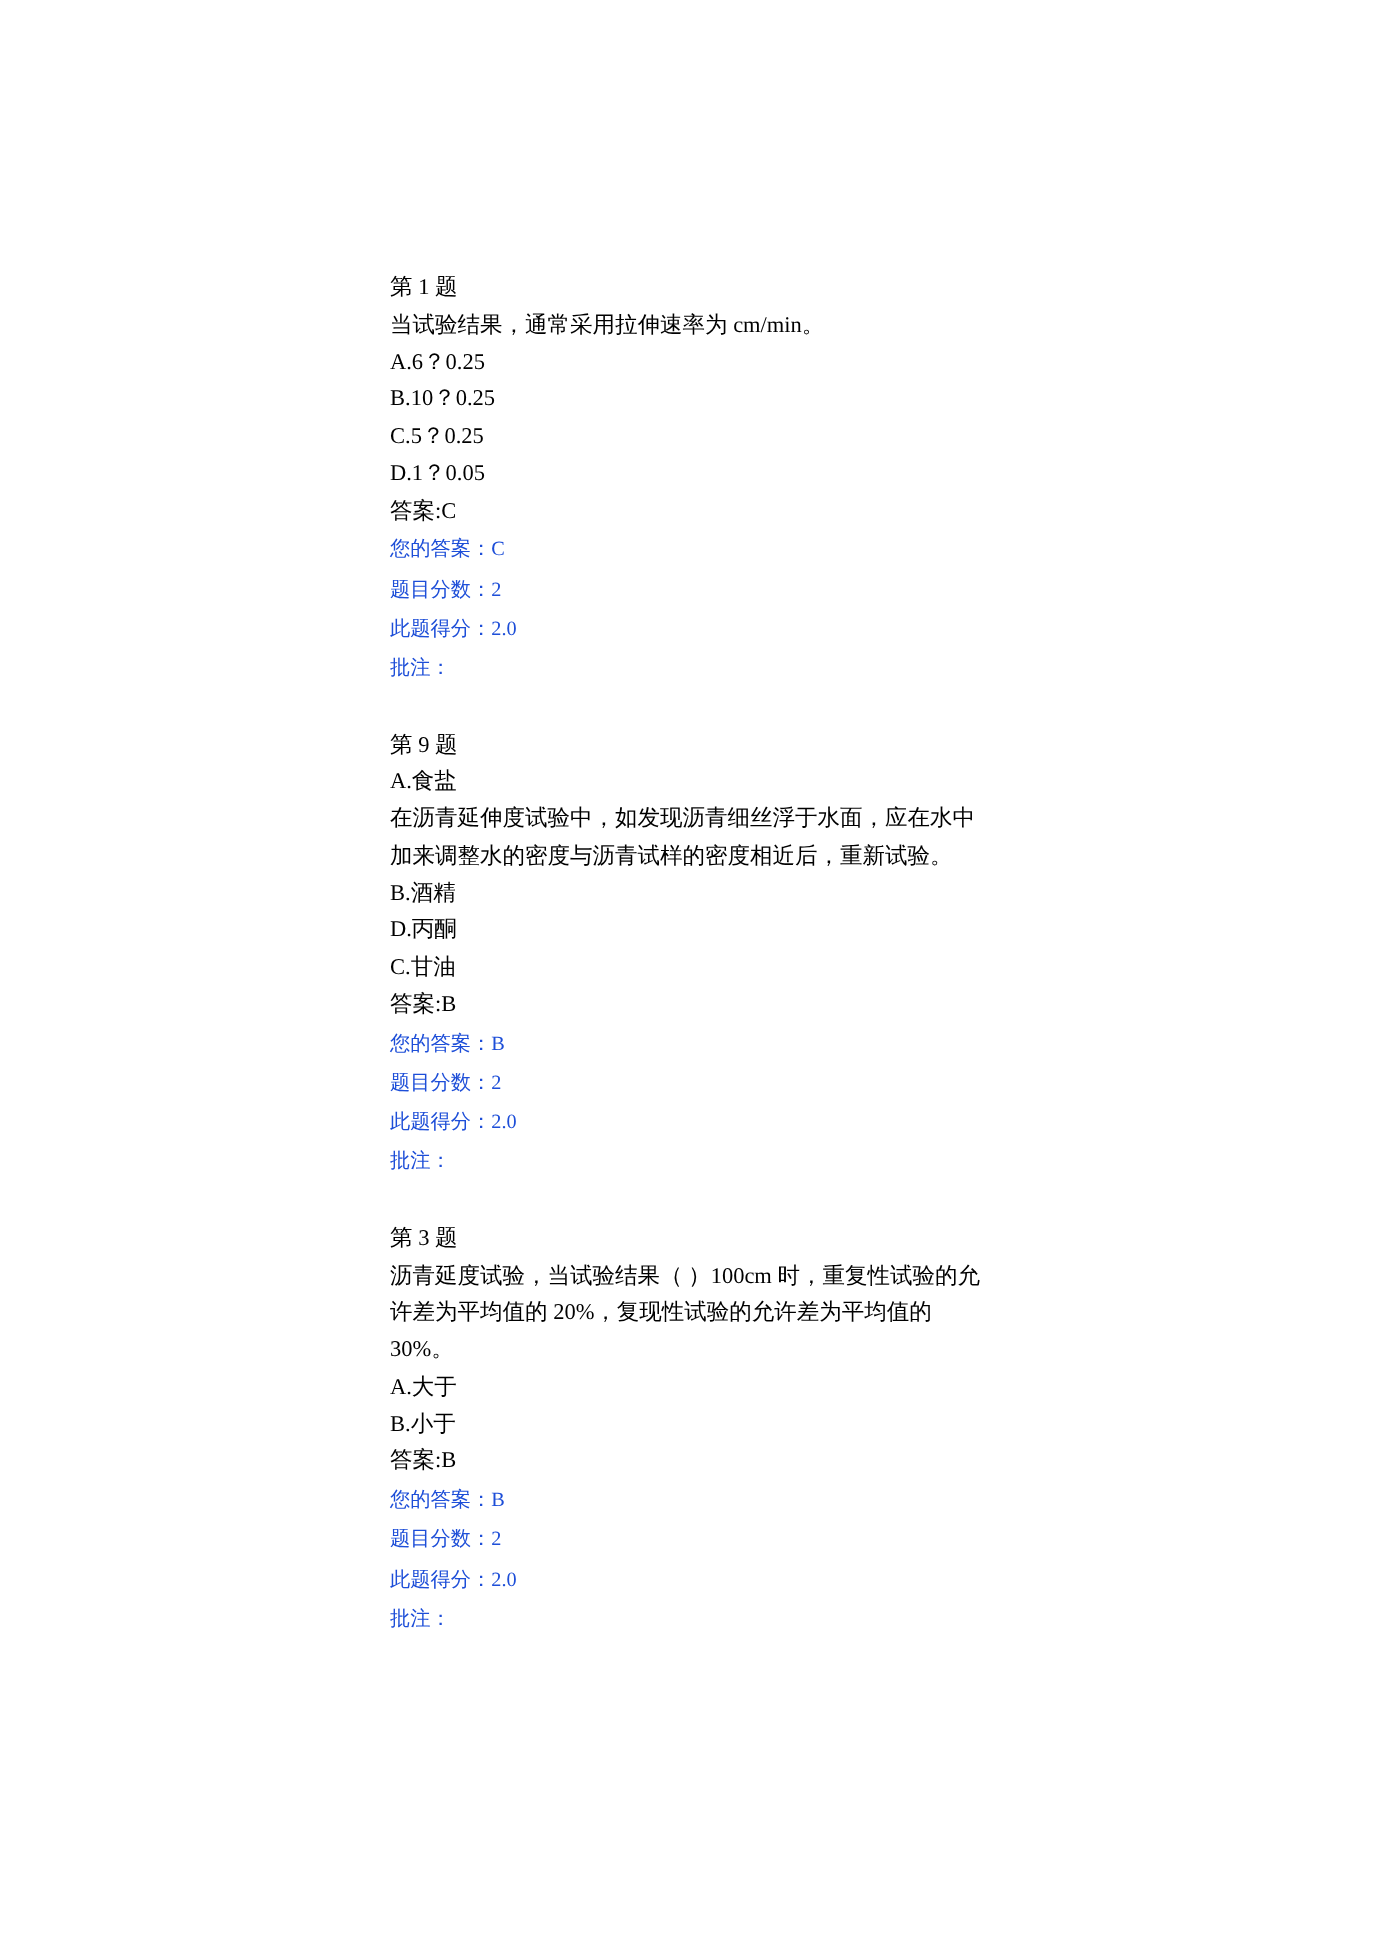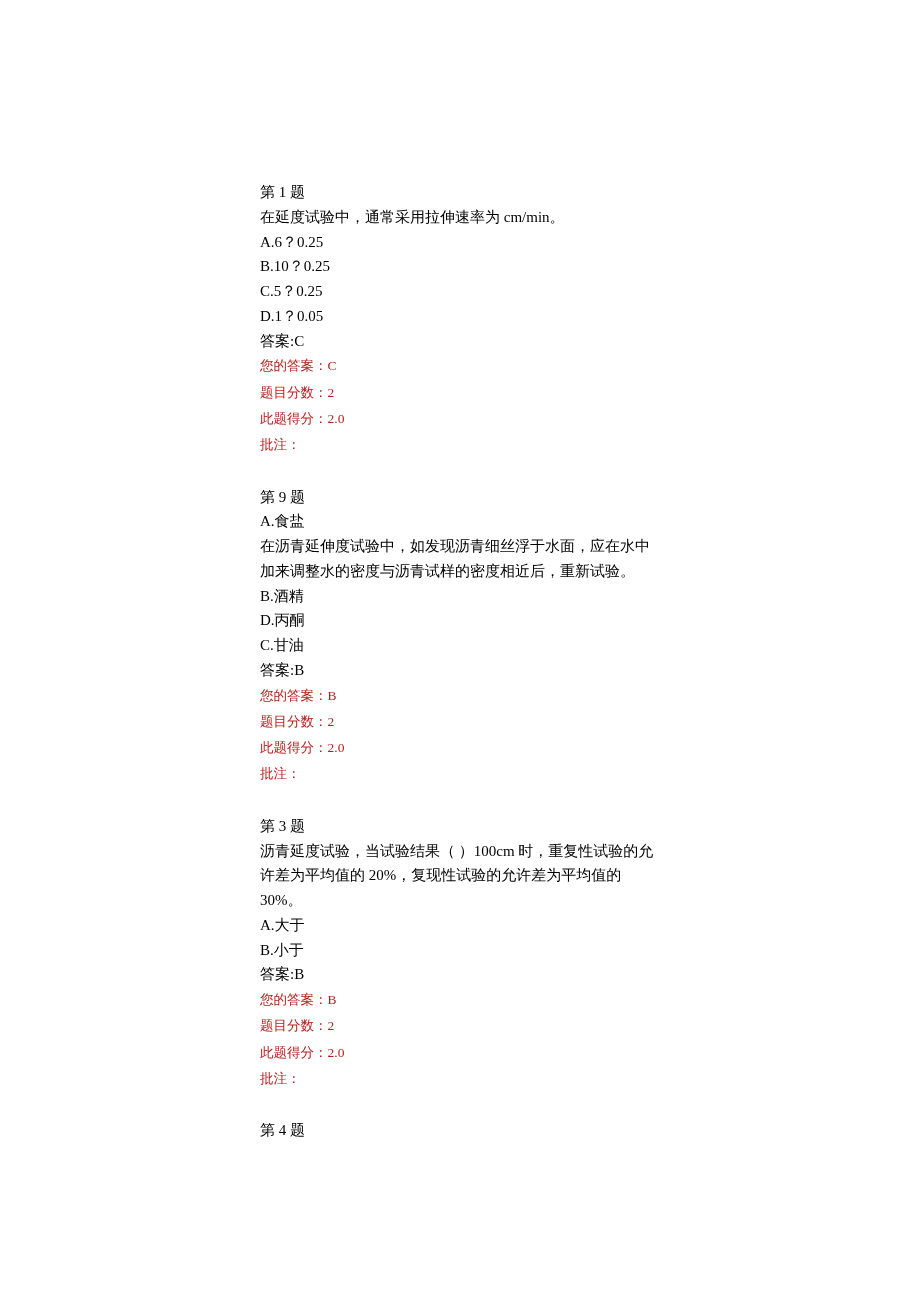--- a/index.html
+++ b/index.html
@@ -18,36 +18,36 @@
     box-sizing: border-box;
   }
   .question-block {
     margin-bottom: 26px;
   }
   .line {
     margin: 0;
     padding: 0;
   }
   .meta {
-    color: #b91c1c;
+    color: #1d4ed8;
     font-size: 13.5px;
     line-height: 1.95;
   }
   .meta .line {
     margin: 0;
   }
 </style>
 </head>
 <body>
 
 <div class="page">
 
   <div class="question-block">
     <p class="line">第 1 题</p>
-    <p class="line">在延度试验中，通常采用拉伸速率为 cm/min。</p>
+    <p class="line">当试验结果，通常采用拉伸速率为 cm/min。</p>
     <p class="line">A.6？0.25</p>
     <p class="line">B.10？0.25</p>
     <p class="line">C.5？0.25</p>
     <p class="line">D.1？0.05</p>
     <p class="line">答案:C</p>
     <div class="meta">
       <p class="line">您的答案：C</p>
       <p class="line">题目分数：2</p>
       <p class="line">此题得分：2.0</p>
       <p class="line">批注：</p>
@@ -78,16 +78,15 @@
     <p class="line">答案:B</p>
     <div class="meta">
       <p class="line">您的答案：B</p>
       <p class="line">题目分数：2</p>
       <p class="line">此题得分：2.0</p>
       <p class="line">批注：</p>
     </div>
   </div>
 
   <div class="question-block">
-    <p class="line">第 4 题</p>
   </div>
 
 </div>
 
 </body></html>

